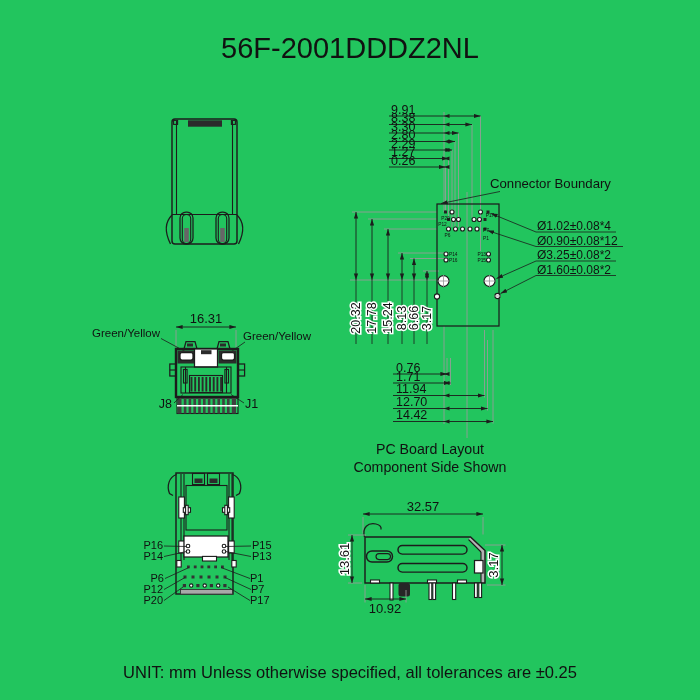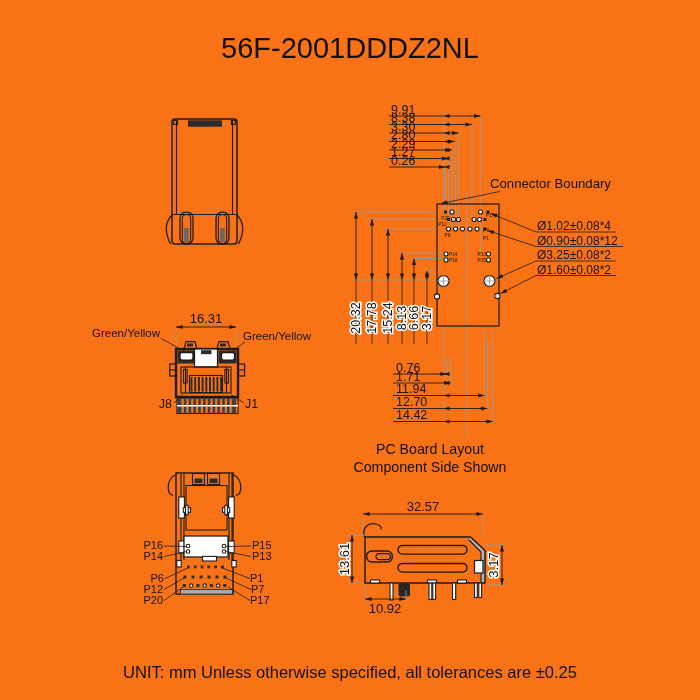--- a/index.html
+++ b/index.html
@@ -1,16 +1,16 @@
 <!DOCTYPE html>
 <html><head>
 <meta charset="utf-8">
 <style>
   html,body{margin:0;padding:0;background:#fff;}
-  .stage{width:700px;height:700px;position:relative;background:#f97316;}
+  .stage{width:700px;height:700px;position:relative;background:#22c55e;}
   svg{display:block;}
   text{font-family:"Liberation Sans",sans-serif;fill:#111;}
   .t-title{font-size:29px;}
   .t-note{font-size:16.5px;}
   .t-dim{font-size:12.5px;}
   .t-dim2{font-size:13px;}
   .t-cap{font-size:14.2px;}
   .t-lbl{font-size:11px;}
   .t-gy{font-size:11.5px;}
   .t-j{font-size:12.5px;}

